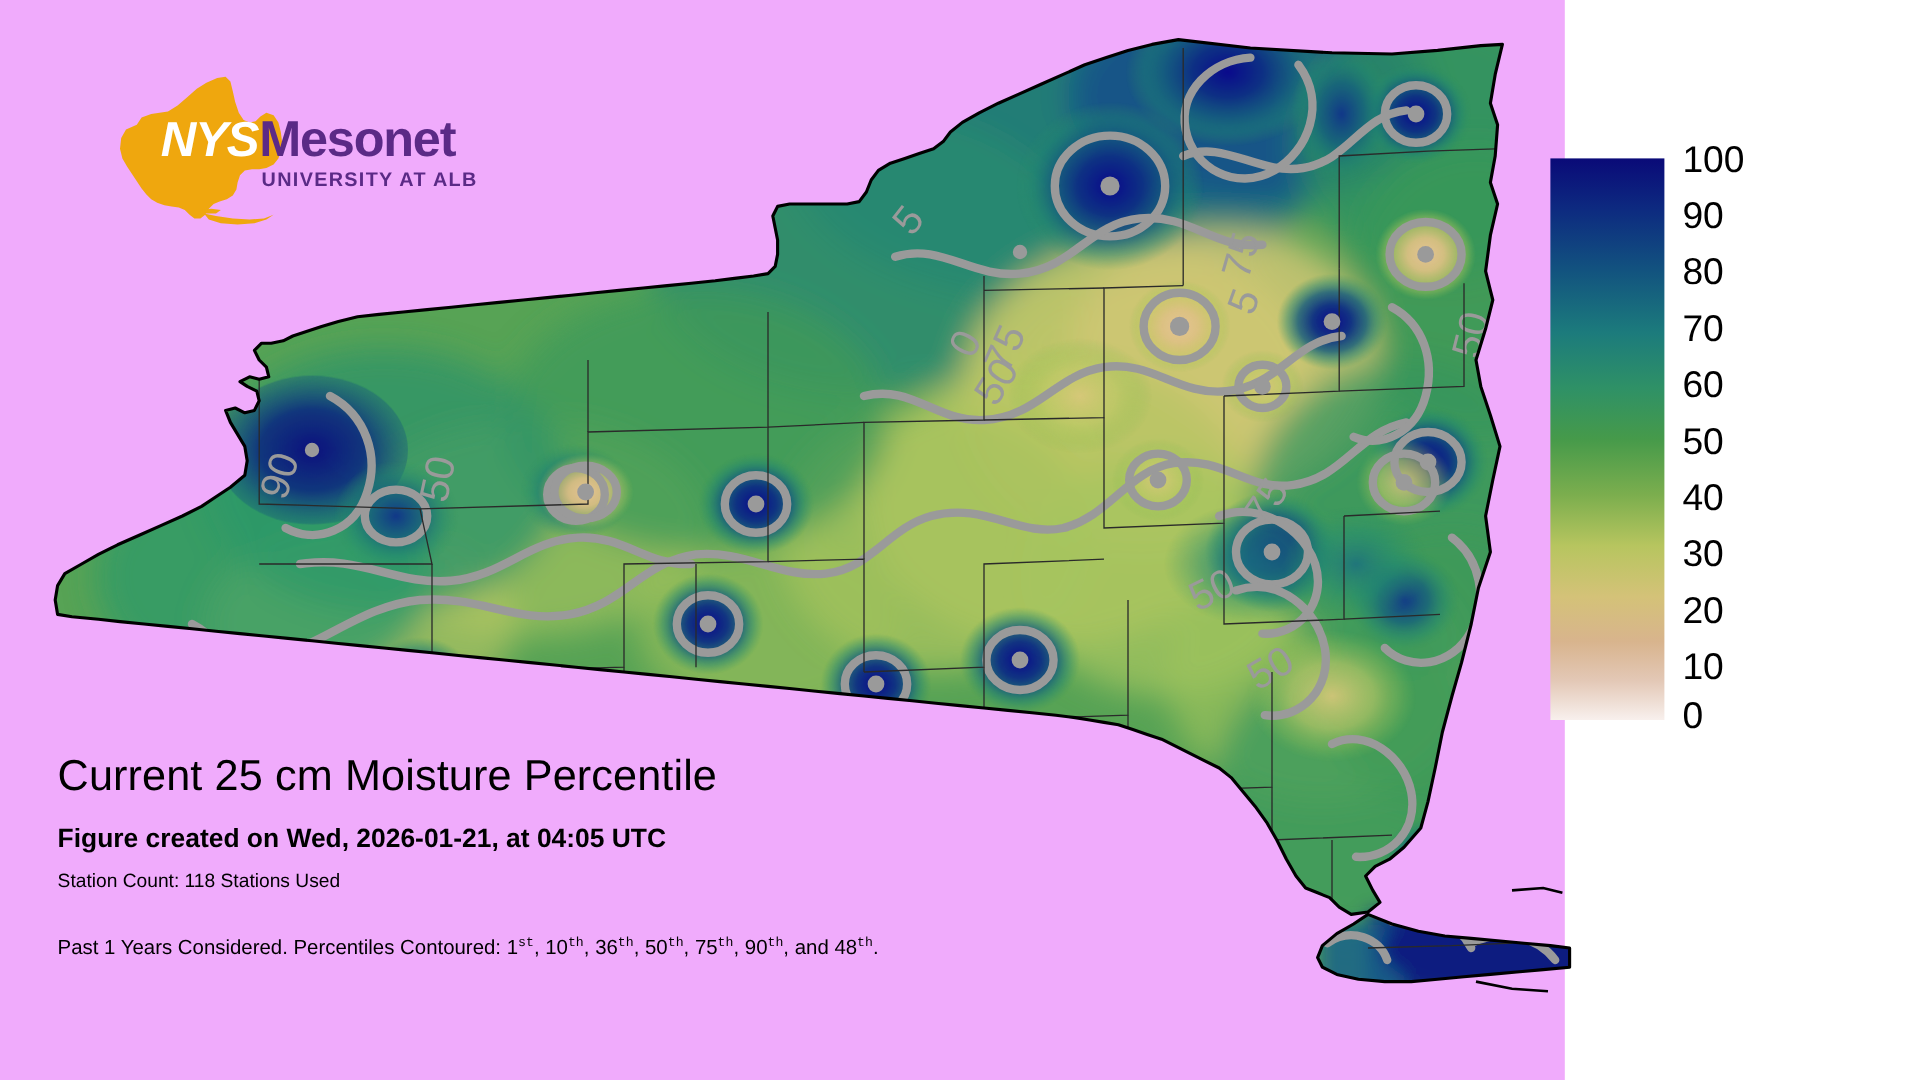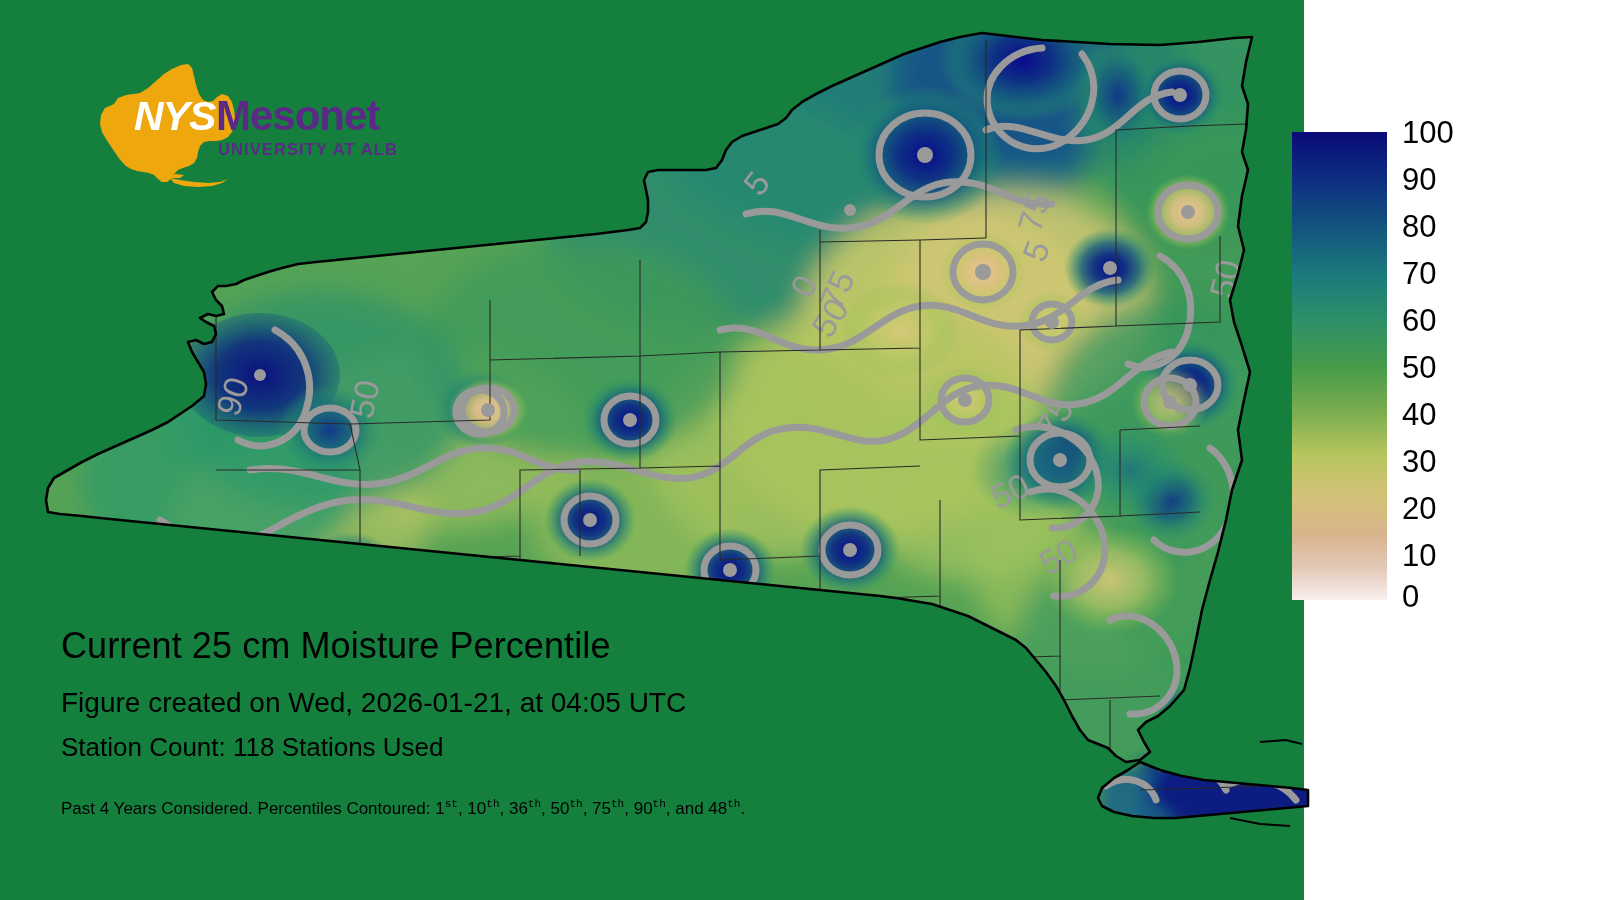--- a/index.html
+++ b/index.html
@@ -15,21 +15,21 @@
     overflow: hidden;
     font-family: "Liberation Sans", sans-serif;
     color: #000000;
   }
 
   #page {
     position: absolute;
     left: 0; top: 0;
     width: 1304px;
     height: 900px;
-    background: #15803d;
+    background: #f0abfc;
   }
 
   
   #logo {
     position: absolute;
     left: 52px;
     top: 58px;
     width: 345px;
     height: 130px;
   }
@@ -60,40 +60,40 @@
     font-size: 31px;
     fill: #000000;
   }
 
   
   #text-block {
     position: absolute;
     left: 48px;
     top: 625px;
     width: 980px;
-    margin-left: 13px;
   }
   #main-title {
     font-size: 36px;
     font-weight: normal;
     letter-spacing: 0.1px;
     margin: 0;
     line-height: 1.15;
     color: #000;
     white-space: nowrap;
   }
   #created-line {
-    font-size: 28px;
+    font-size: 22px;
     margin: 0;
     padding-top: 20px;
     line-height: 1.2;
     white-space: nowrap;
+    font-weight: bold;
   }
   #station-line {
-    font-size: 26px;
+    font-size: 16px;
     margin: 0;
     padding-top: 12px;
     line-height: 1.2;
     white-space: nowrap;
   }
   #footnote {
     font-size: 17px;
     margin: 0;
     padding-top: 36px;
     line-height: 1.2;
@@ -485,17 +485,17 @@
         <text class="cb-tick-label" x="125" y="497">0</text>
       </g>
     </svg>
   </div>
 
   <div id="text-block">
     <div id="main-title">Current 25 cm Moisture Percentile</div>
     <div id="created-line">Figure created on Wed, 2026-01-21, at 04:05 UTC</div>
     <div id="station-line">Station Count: 118 Stations Used</div>
     <div id="footnote">
-      <span>Past 4 Years Considered. Percentiles Contoured: </span><span id="footnote-list"><span>1</span><sup>st</sup>, <span>10</span><sup>th</sup>, <span>36</span><sup>th</sup>, <span>50</span><sup>th</sup>, <span>75</span><sup>th</sup>, <span>90</span><sup>th</sup>, and <span>48</span><sup>th</sup>.</span>
+      <span>Past 1 Years Considered. Percentiles Contoured: </span><span id="footnote-list"><span>1</span><sup>st</sup>, <span>10</span><sup>th</sup>, <span>36</span><sup>th</sup>, <span>50</span><sup>th</sup>, <span>75</span><sup>th</sup>, <span>90</span><sup>th</sup>, and <span>48</span><sup>th</sup>.</span>
     </div>
   </div>
 
 </div>
 
 </body></html>

